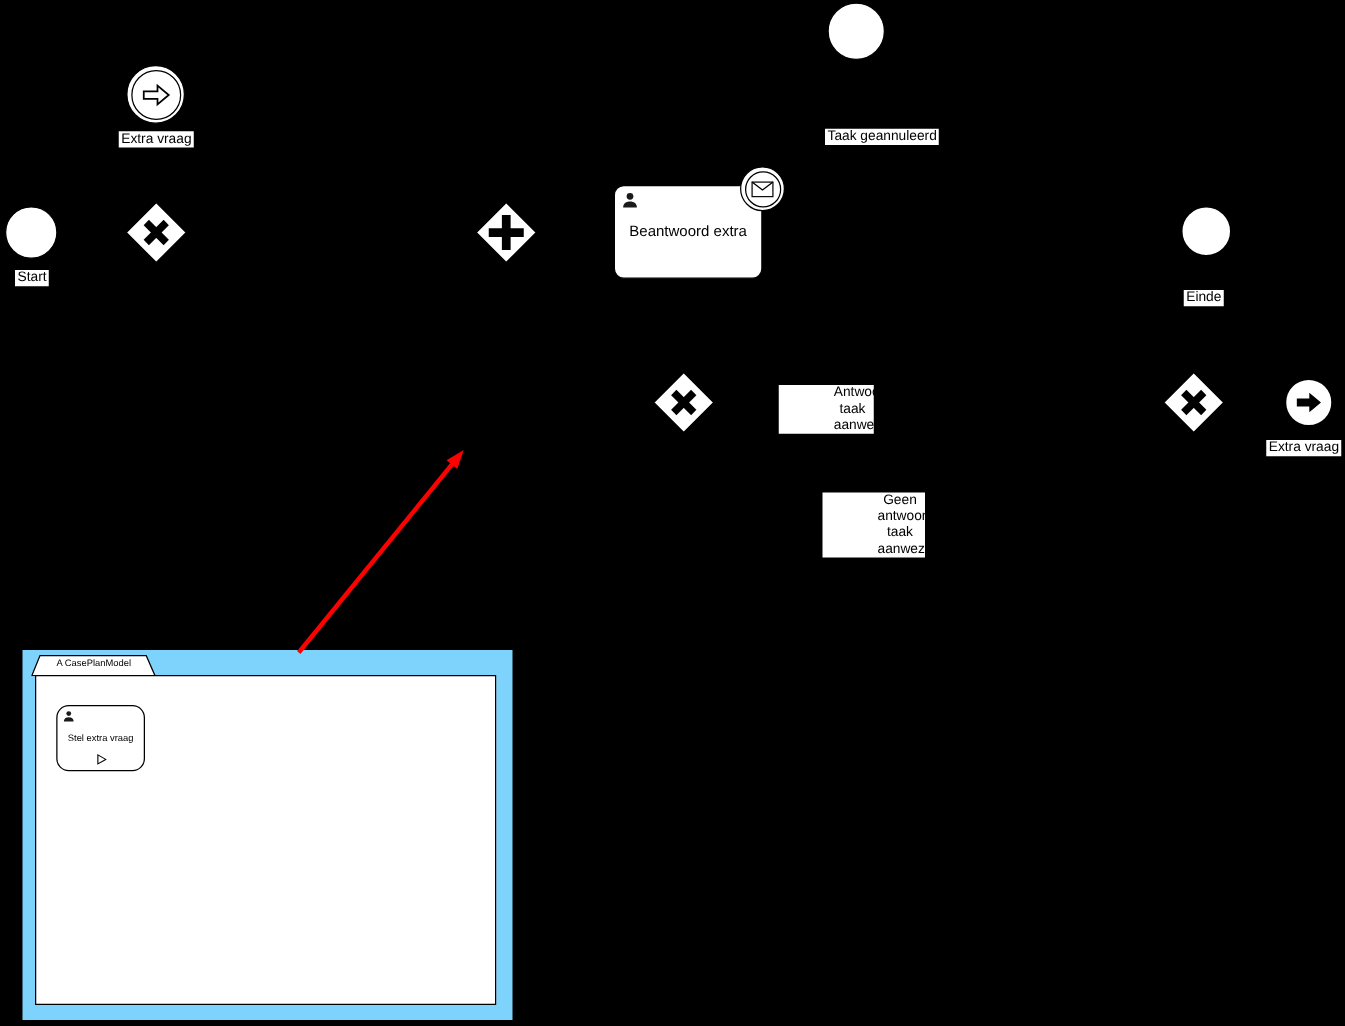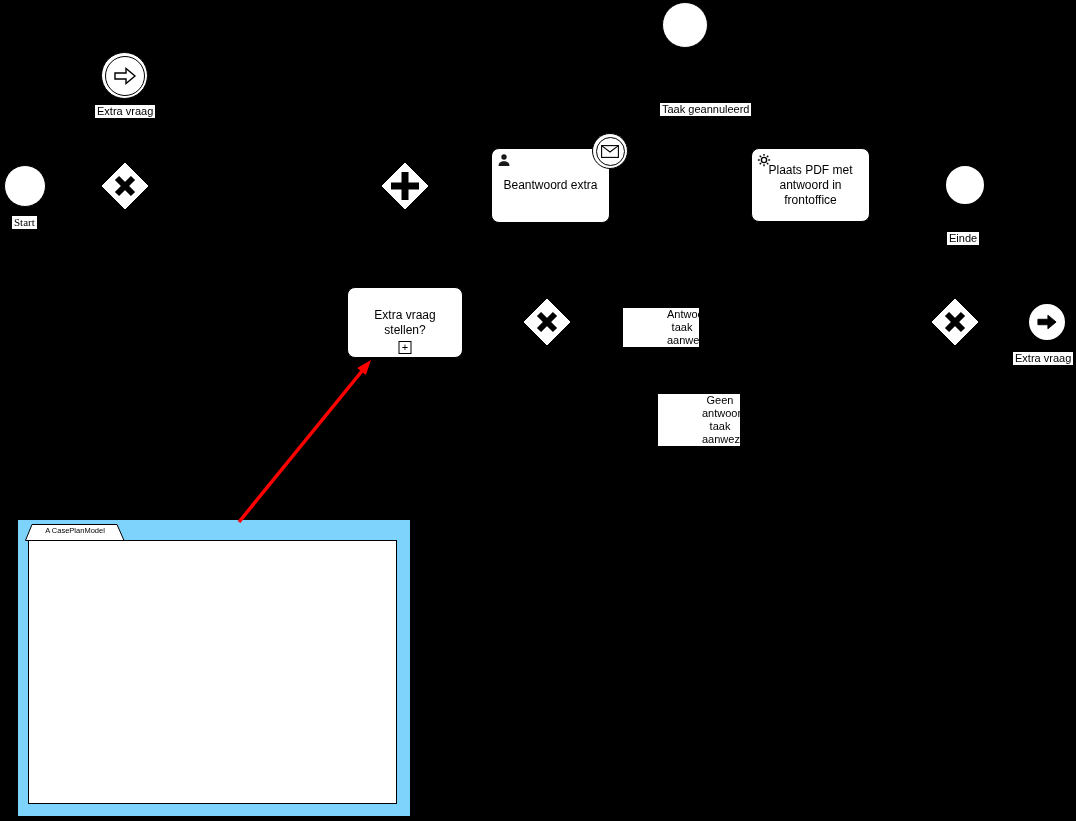--- a/index.html
+++ b/index.html
@@ -58,21 +58,21 @@
   <div class="event" style="left:101px; top:52px; width:47px; height:47px;">
     <div class="ring">
       <svg width="26" height="22" viewBox="0 0 26 22">
         <path d="M3 8 H14 V3.5 L23 11 L14 18.5 V14 H3 Z" fill="#fff" stroke="#000" stroke-width="1.4"></path>
       </svg>
     </div>
   </div>
   <div class="chip" style="left:95px; top:105px;">Extra vraag</div>
 
   <div class="event" style="left:4px; top:165px; width:42px; height:42px;"></div>
-  <div class="chip" style="left:12px; top:216px;font-family:Liberation Serif, serif;">Start</div>
+  <div class="chip" style="left:12px; top:216px;">Start</div>
 
   <div class="gateway" style="left:100px; top:161px;">
     <svg width="50" height="50" viewBox="0 0 50 50">
       <polygon points="25,1 49,25 25,49 1,25" fill="#fff" stroke="#000"></polygon>
       <g stroke="#000" stroke-width="6">
         <line x1="17" y1="17" x2="33" y2="33"></line>
         <line x1="33" y1="17" x2="17" y2="33"></line>
       </g>
     </svg>
   </div>
@@ -100,46 +100,24 @@
 
   <div class="event" style="left:592px; top:133px; width:36px; height:36px; z-index:5;">
     <div class="ring">
       <svg width="18" height="13" viewBox="0 0 18 13">
         <rect x="0.6" y="0.6" width="16.8" height="11.8" fill="#fff" stroke="#000" stroke-width="1.1"></rect>
         <path d="M0.6 0.6 L9 7 L17.4 0.6" fill="none" stroke="#000" stroke-width="1.1"></path>
       </svg>
     </div>
   </div>
 
-  <div class="task" style="left:751px; top:148px; width:119px; height:74px;">
-    <span class="corner-icon">
-      <svg width="14" height="14" viewBox="0 0 16 16">
-        <circle cx="8" cy="8" r="3" fill="none" stroke="#000" stroke-width="1.6"></circle>
-        <g stroke="#000" stroke-width="1.6">
-          <line x1="8" y1="1" x2="8" y2="3.2"></line>
-            <line x1="8" y1="12.8" x2="8" y2="15"></line>
-          <line x1="1" y1="8" x2="3.2" y2="8"></line>
-            <line x1="12.8" y1="8" x2="15" y2="8"></line>
-          <line x1="3.1" y1="3.1" x2="4.7" y2="4.7"></line>
-            <line x1="11.3" y1="11.3" x2="12.9" y2="12.9"></line>
-          <line x1="3.1" y1="12.9" x2="4.7" y2="11.3"></line>
-            <line x1="11.3" y1="4.7" x2="12.9" y2="3.1"></line>
-        </g>
-      </svg>
-    </span>
-    <span>Plaats PDF met antwoord in frontoffice</span>
-  </div>
 
   <div class="event thick" style="left:943px; top:163px; width:44px; height:44px;"></div>
   <div class="chip" style="left:947px; top:232px;">Einde</div>
 
-  <div class="task" style="left:347px; top:287px; width:116px; height:71px;">
-    <span>Extra vraag stellen?</span>
-    <span class="plus-marker">+</span>
-  </div>
 
   <div class="gateway" style="left:522px; top:297px;">
     <svg width="50" height="50" viewBox="0 0 50 50">
       <polygon points="25,1 49,25 25,49 1,25" fill="#fff" stroke="#000"></polygon>
       <g stroke="#000" stroke-width="6">
         <line x1="17" y1="17" x2="33" y2="33"></line>
         <line x1="33" y1="17" x2="17" y2="33"></line>
       </g>
     </svg>
   </div>
@@ -167,20 +145,34 @@
   <div class="chip wrap" style="left:658px; top:394px; width:82px;">Geen antwoord taak aanwezig</div>
 
   <div class="panel" style="left:18px; top:520px; width:392px; height:296px;">
     <div class="cp-tab" style="left:7px; top:4px; width:100px; height:17px;">
       <svg width="100" height="17" viewBox="0 0 100 17">
         <polygon points="7,0.5 92,0.5 99,16.5 0.5,16.5" fill="#fff" stroke="#000"></polygon>
       </svg>
       <span class="tab-label">A CasePlanModel</span>
     </div>
     <div class="cp-rect" style="left:10px; top:20px; width:369px; height:264px;"></div>
+    <div class="cp-task" style="left:27px; top:44px; width:71px; height:53px;">
+      <span class="corner-icon">
+        <svg width="10" height="10" viewBox="0 0 14 14" fill="#1a1a1a">
+          <circle cx="7" cy="4" r="2.7"></circle>
+          <path d="M1.5 13 C1.5 9.8 3.8 8.2 7 8.2 C10.2 8.2 12.5 9.8 12.5 13 Z"></path>
+        </svg>
+      </span>
+      <span>Stel extra vraag</span>
+      <span class="play">
+        <svg width="9" height="9" viewBox="0 0 10 10">
+          <polygon points="2,1 9,5 2,9" fill="#fff" stroke="#000"></polygon>
+        </svg>
+      </span>
+    </div>
   </div>
 
   <svg class="abs" style="left:0; top:0; z-index:40; pointer-events:none;" width="1076" height="821">
     <line x1="239" y1="522" x2="362" y2="371" stroke="#ff0000" stroke-width="3.5"></line>
     <polygon points="371,360 365.8,375.1 357.2,368.1" fill="#ff0000"></polygon>
   </svg>
 
 </div>
 
 </body></html>

